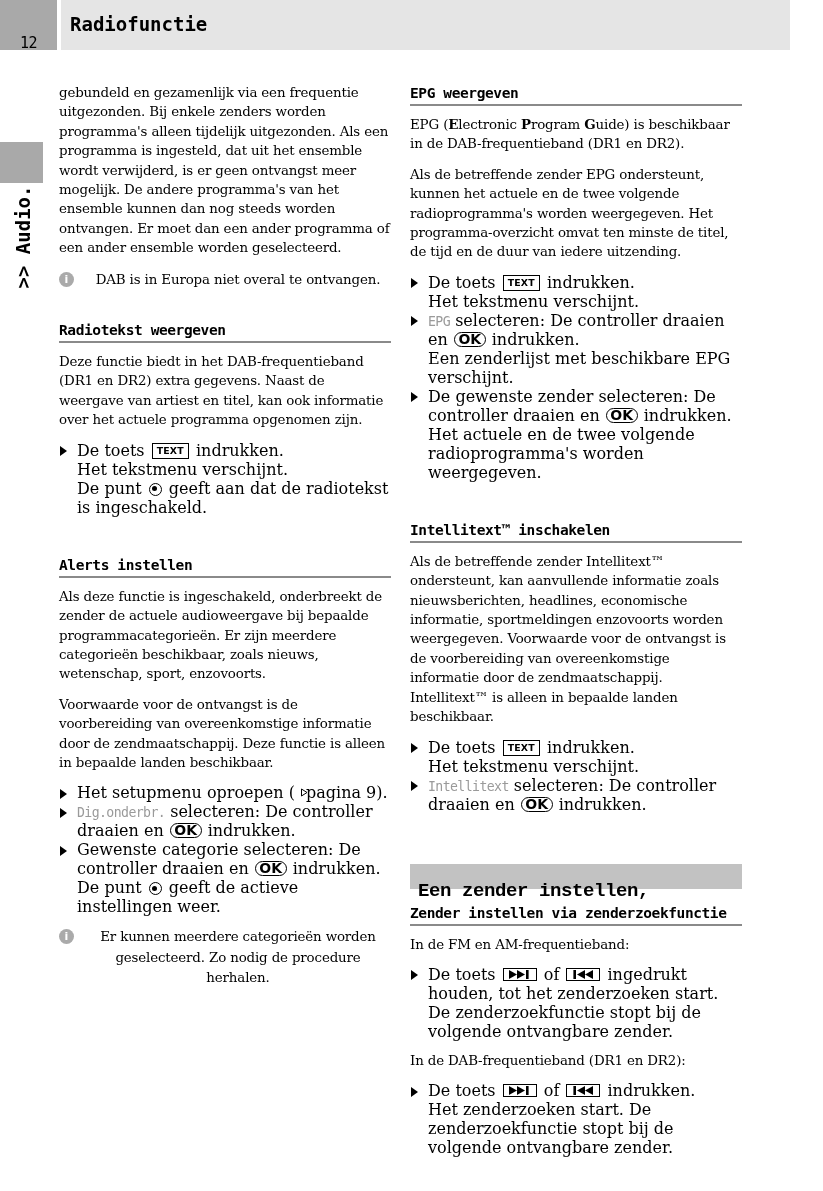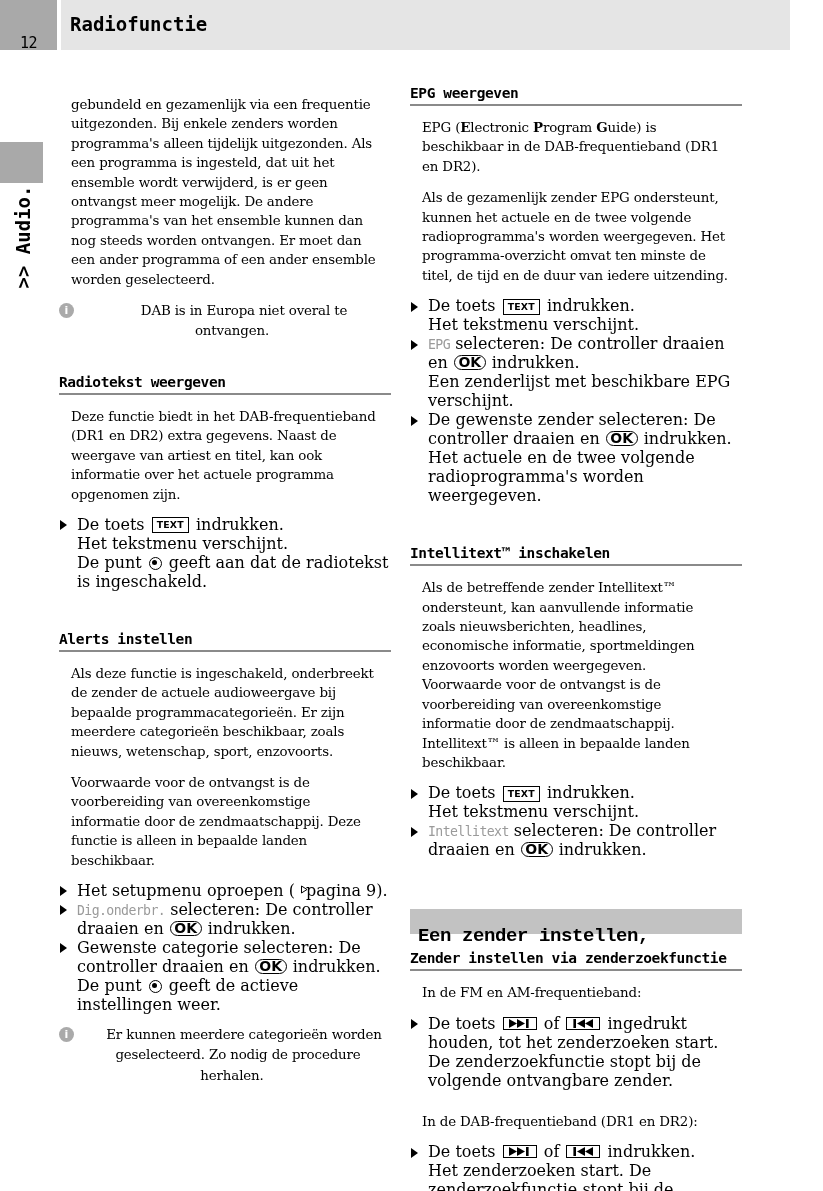--- a/index.html
+++ b/index.html
@@ -86,21 +86,21 @@
   .col {
     position: absolute;
     top: 83px;
     width: 332px;
   }
   .col-left  { left: 59px; }
   .col-right { left: 410px; }
 
   
   p, .line {
-    margin: 12px;
+    margin: 0;
     font-family: "DejaVu Serif", "Liberation Serif", serif;
     font-size: 13.4px;
     line-height: 19.4px;
     letter-spacing: -0.15px;
   }
   .para { margin-bottom: 11px; }
 
   h2.section-heading {
     margin: 0 0 1px 0;
     padding: 0;
@@ -348,21 +348,21 @@
 
 </div>
 
 <div class="col col-right">
 
   <h2 class="section-heading">EPG weergeven</h2>
   <div class="rule"></div>
 
   <p class="para"><span>EPG (</span><b class="em">E</b><span>lectronic </span><b class="em">P</b><span>rogram </span><b class="em">G</b><span>uide) is beschikbaar in de DAB-frequentieband (DR1 en DR2).</span></p>
 
-  <p class="para">Als de gezamenlijk zender EPG ondersteunt, kunnen het actuele en de twee volgende radioprogramma's worden weergegeven. Het programma-overzicht omvat ten minste de titel, de tijd en de duur van iedere uitzending.</p>
+  <p class="para">Als de betreffende zender EPG ondersteunt, kunnen het actuele en de twee volgende radioprogramma's worden weergegeven. Het programma-overzicht omvat ten minste de titel, de tijd en de duur van iedere uitzending.</p>
 
   <div class="step">
     <span class="tri"></span>
     <span>De toets</span>
     <span class="key">TEXT</span>
     <span>indrukken.</span>
   </div>
   <div class="sub">Het tekstmenu verschijnt.</div>
 
   <div class="step">

